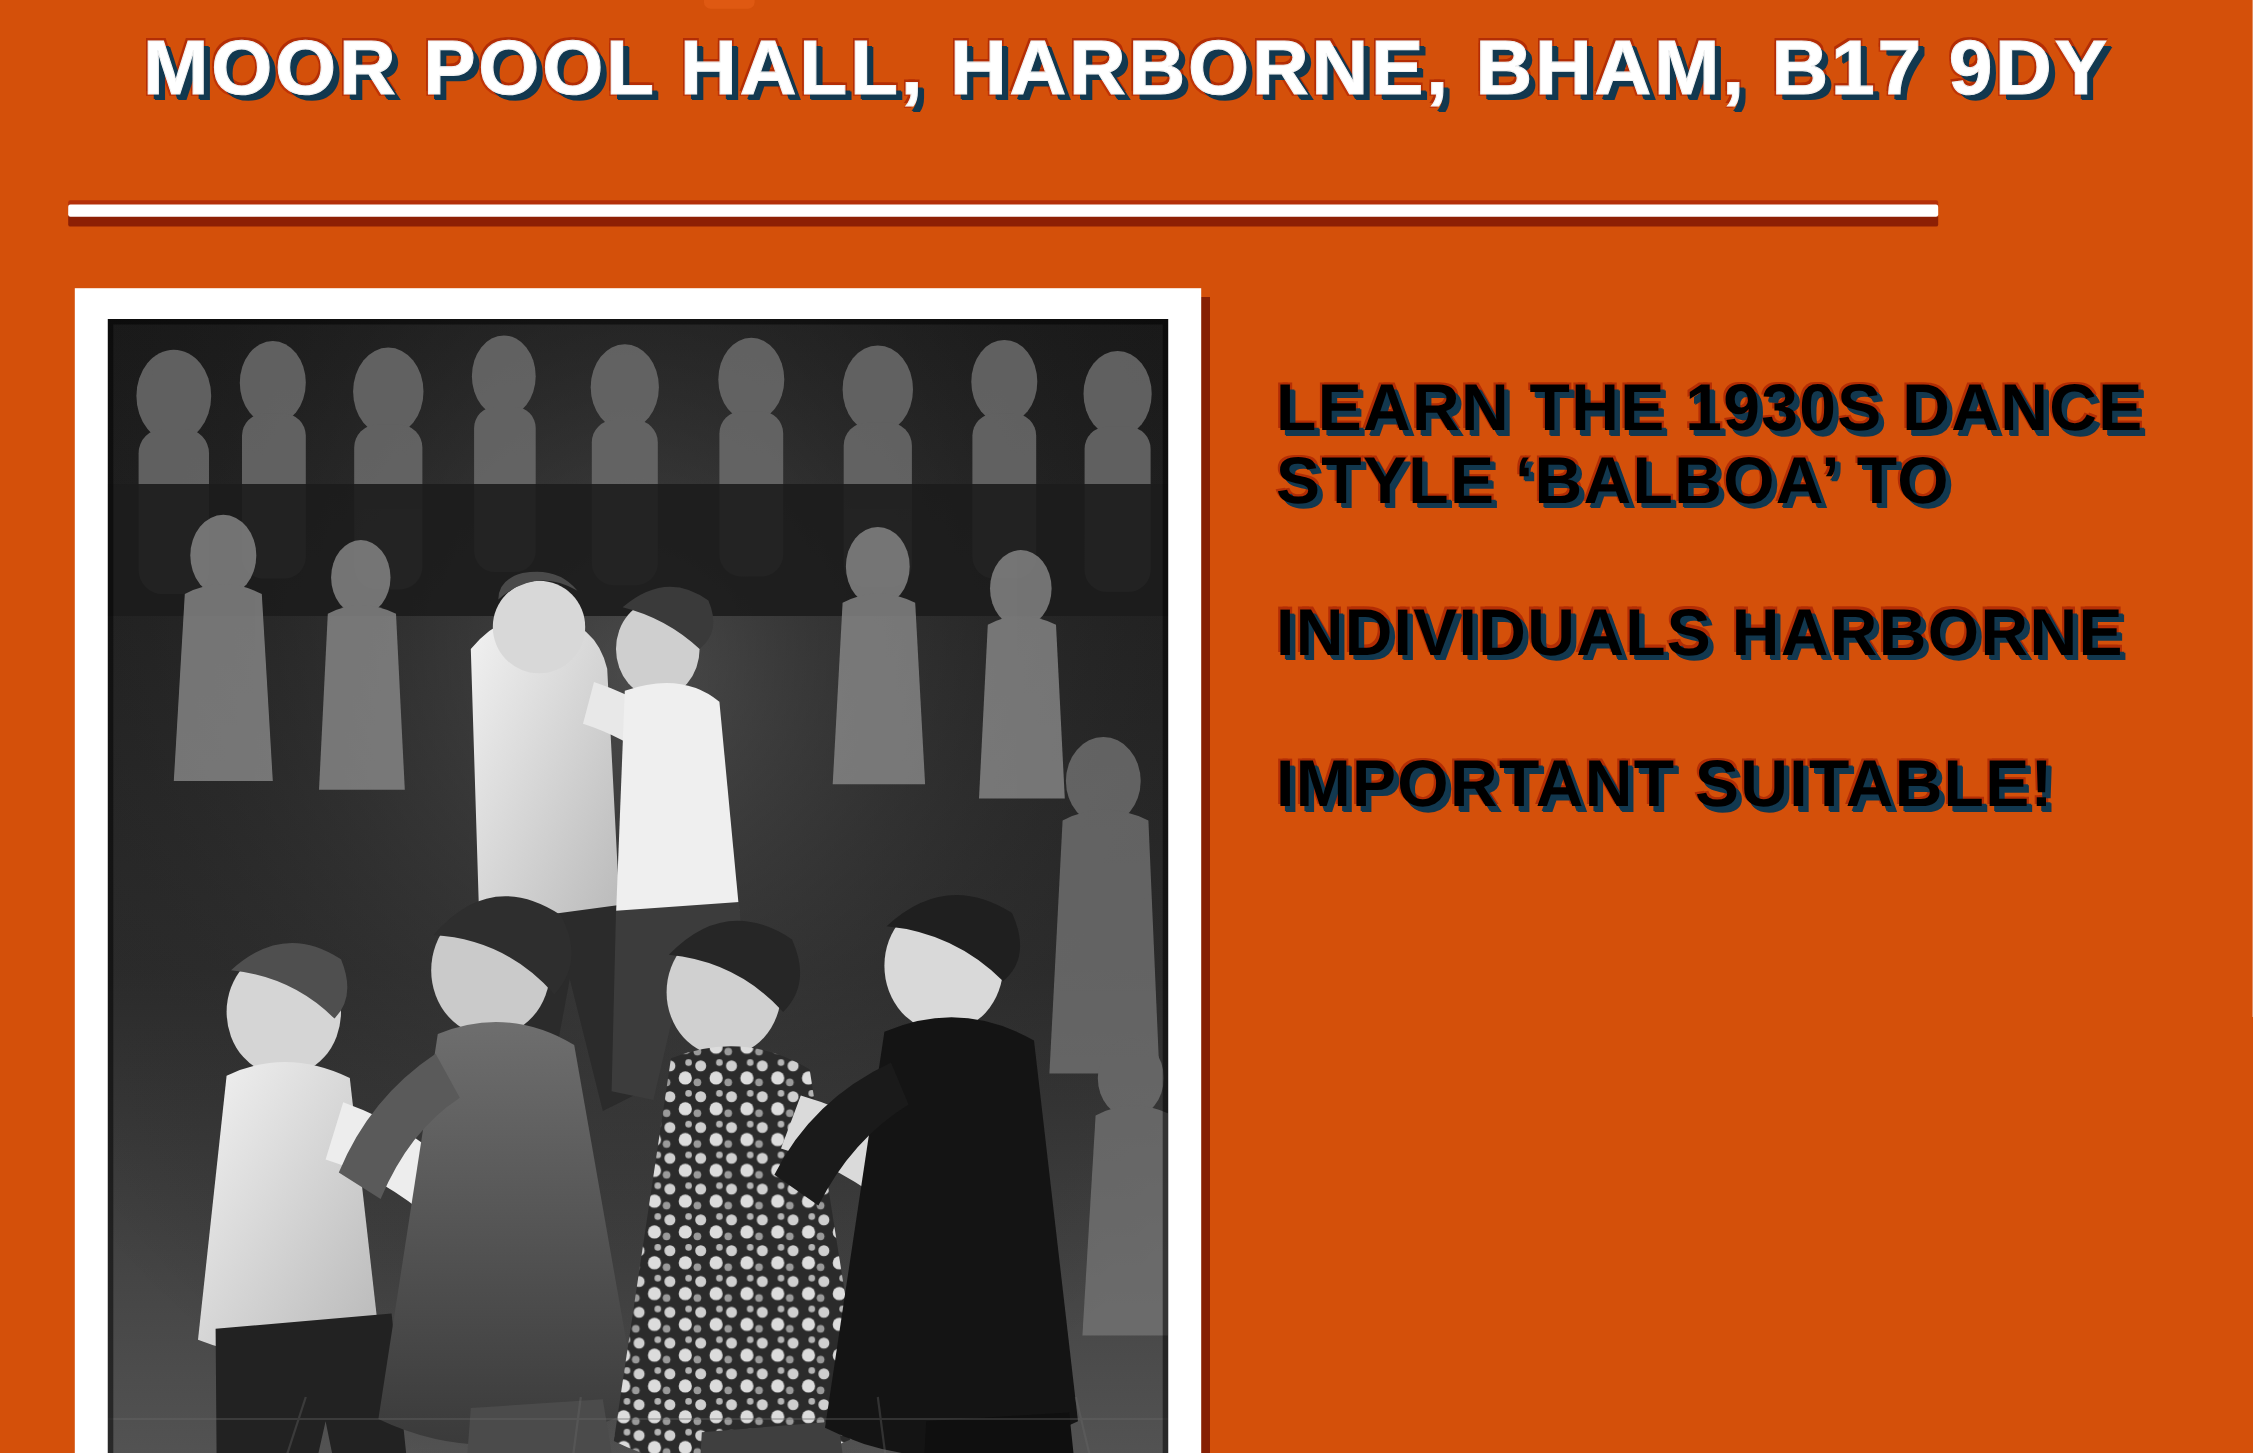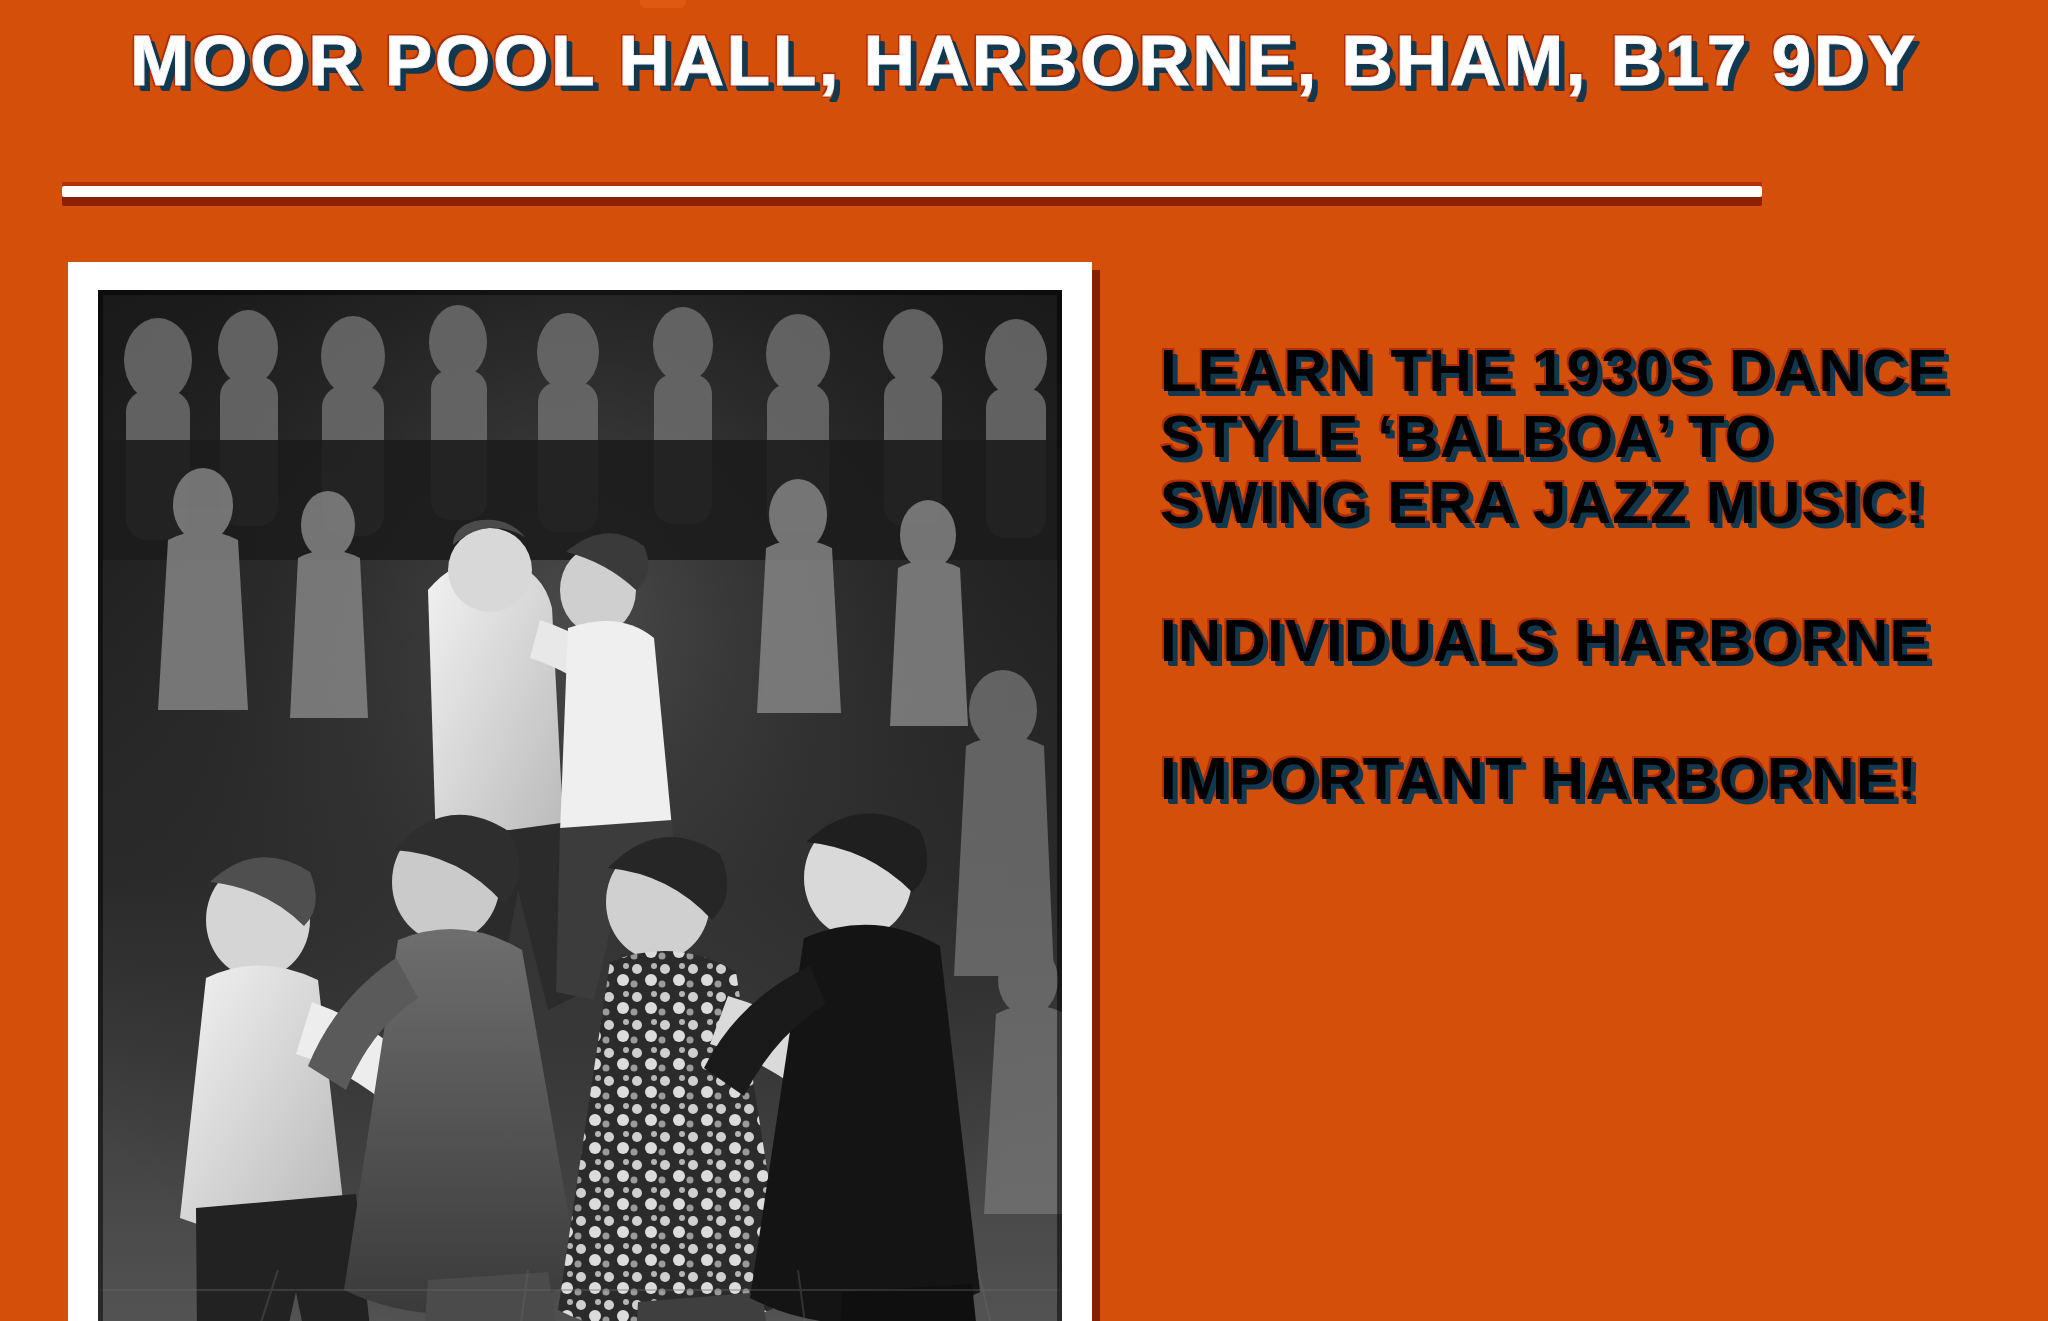--- a/index.html
+++ b/index.html
@@ -247,26 +247,25 @@
         <rect width="964" height="1072" fill="none" stroke="#000" stroke-width="10" opacity="0.5"></rect>
       </svg>
     </div>
   </div>
 
   <div class="copy">
 
     <div class="copy-block">
       <div class="copy-line">LEARN THE 1930S DANCE</div>
       <div class="copy-line">STYLE ‘BALBOA’ TO</div>
-      <div class="copy-line">SWING ERA JAZZ MUSIC!</div>
     </div>
 
 
     <div class="copy-block">
       <div class="copy-line">INDIVIDUALS HARBORNE</div>
     </div>
 
     <div class="copy-block">
-      <div class="copy-line">IMPORTANT HARBORNE!</div>
+      <div class="copy-line">IMPORTANT SUITABLE!</div>
     </div>
 
   </div>
 </div>
 
 </body></html>

